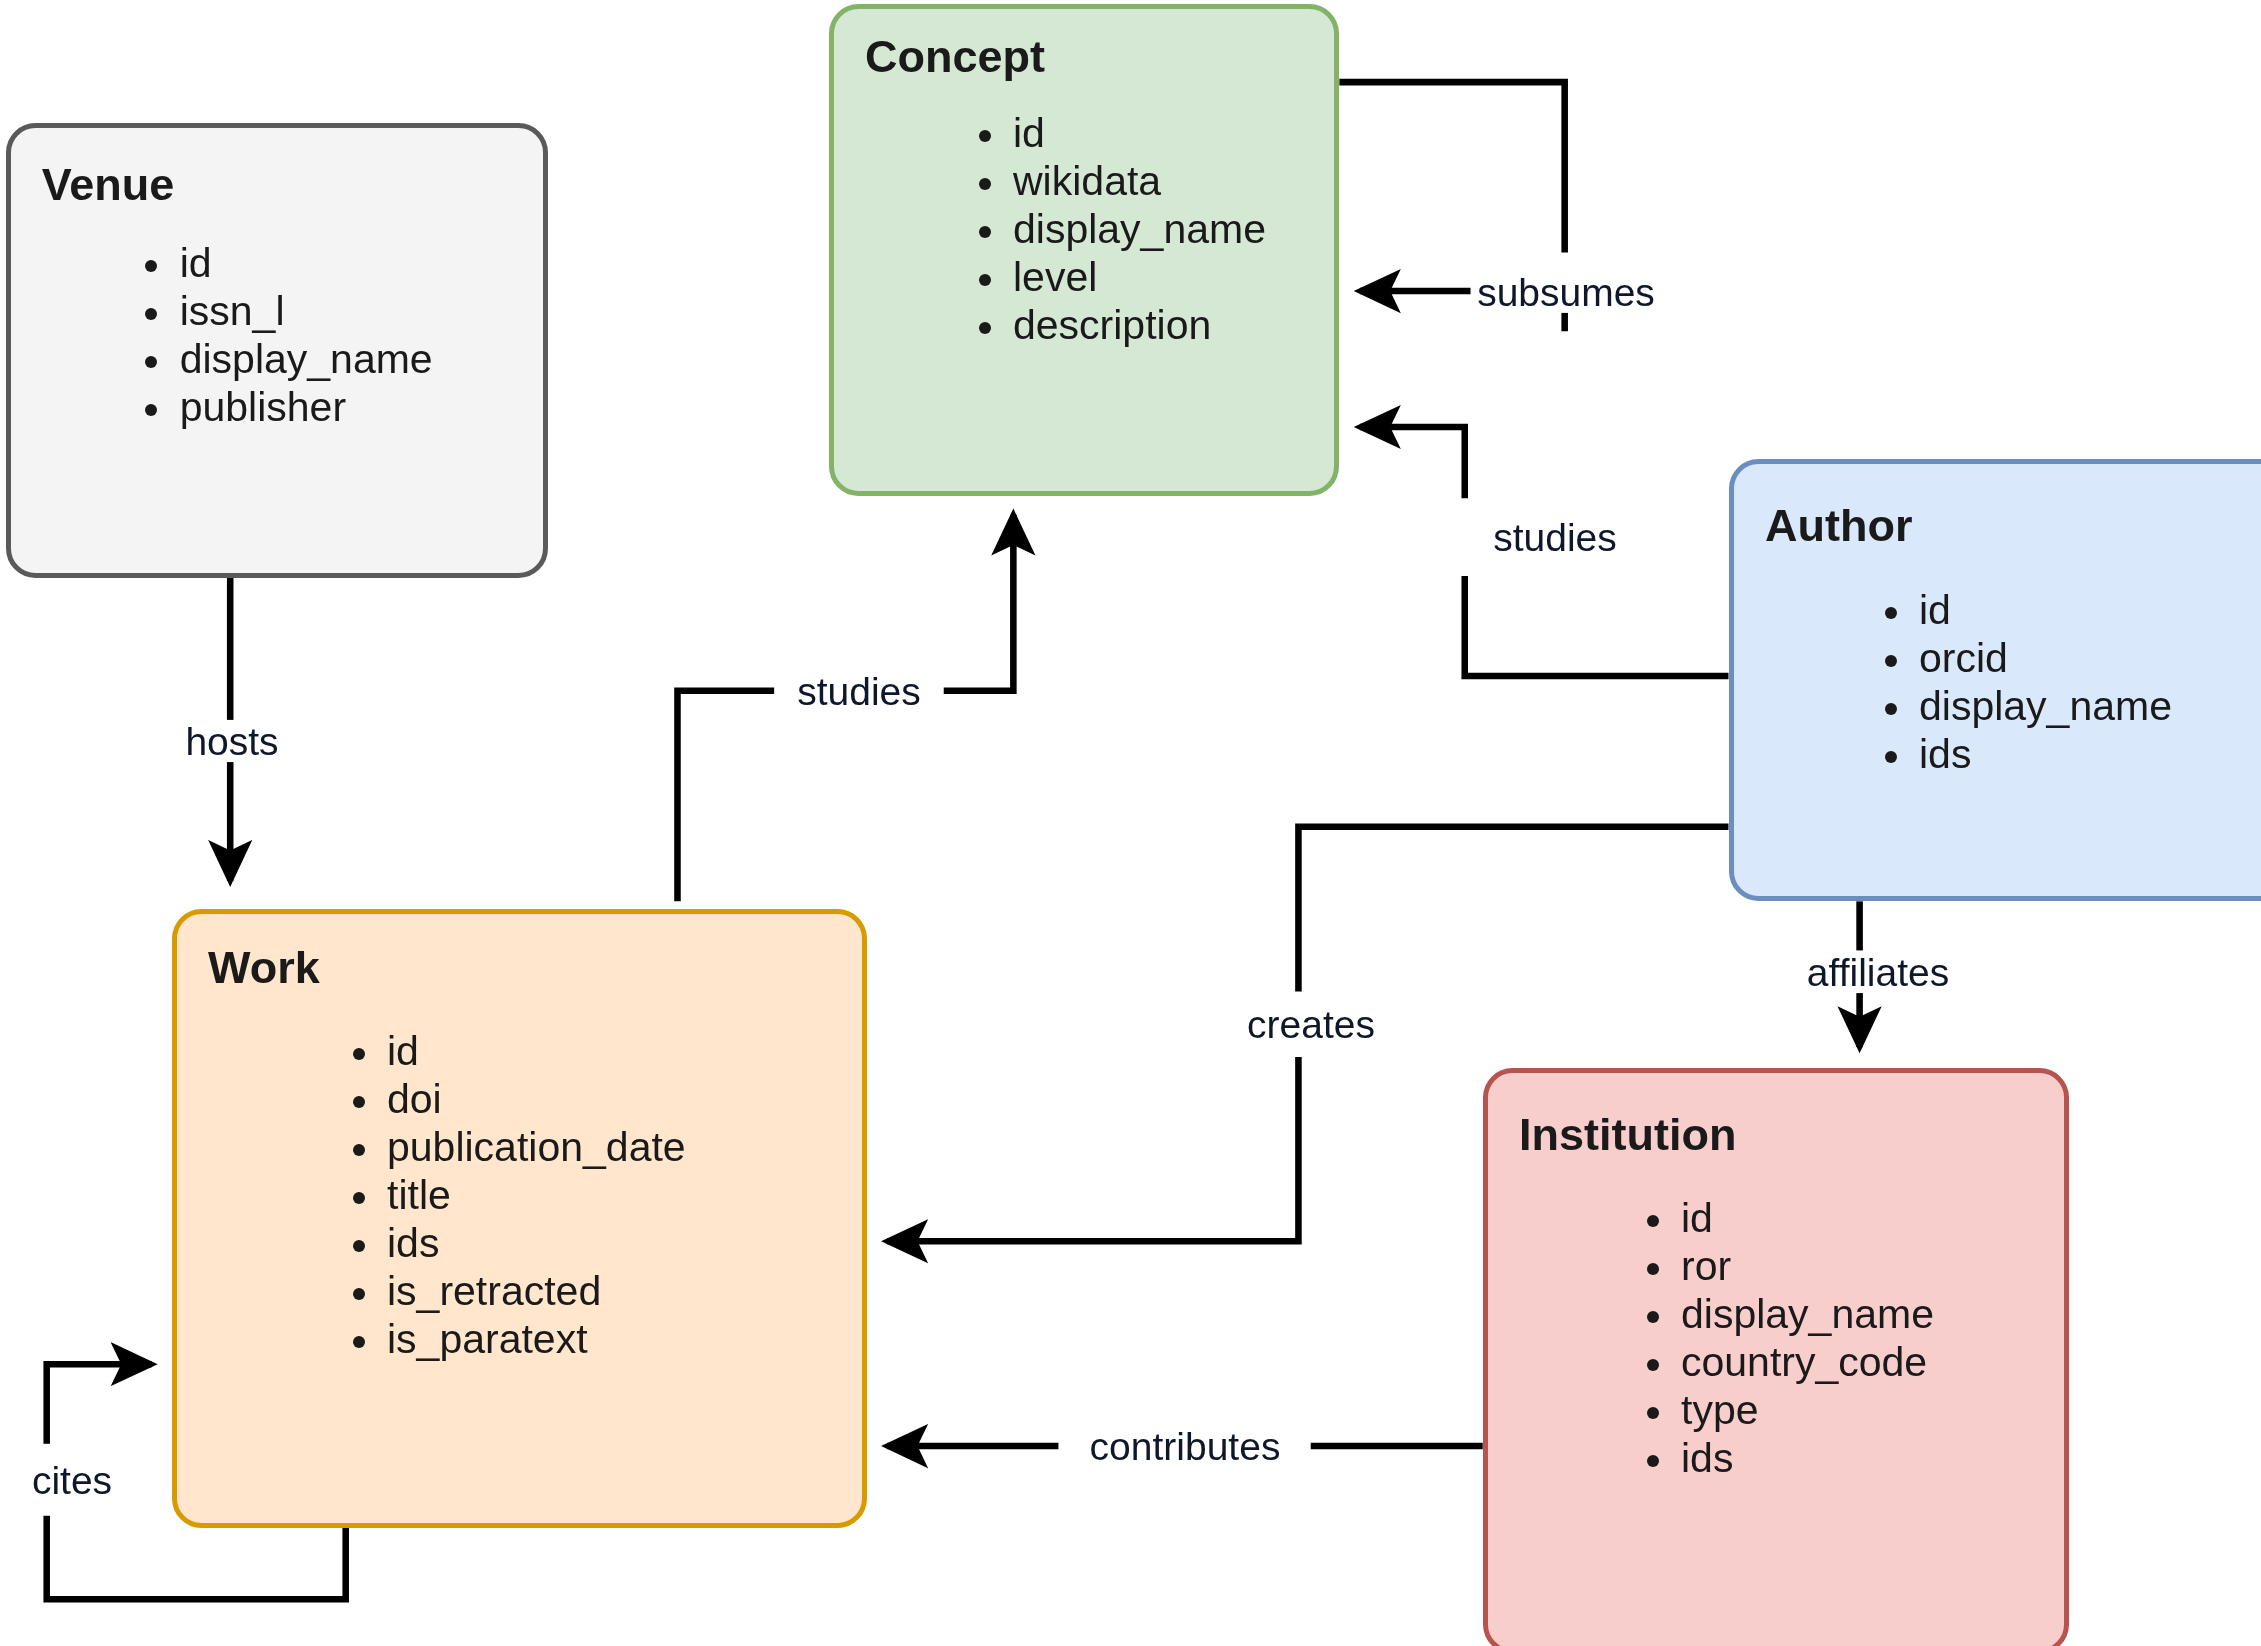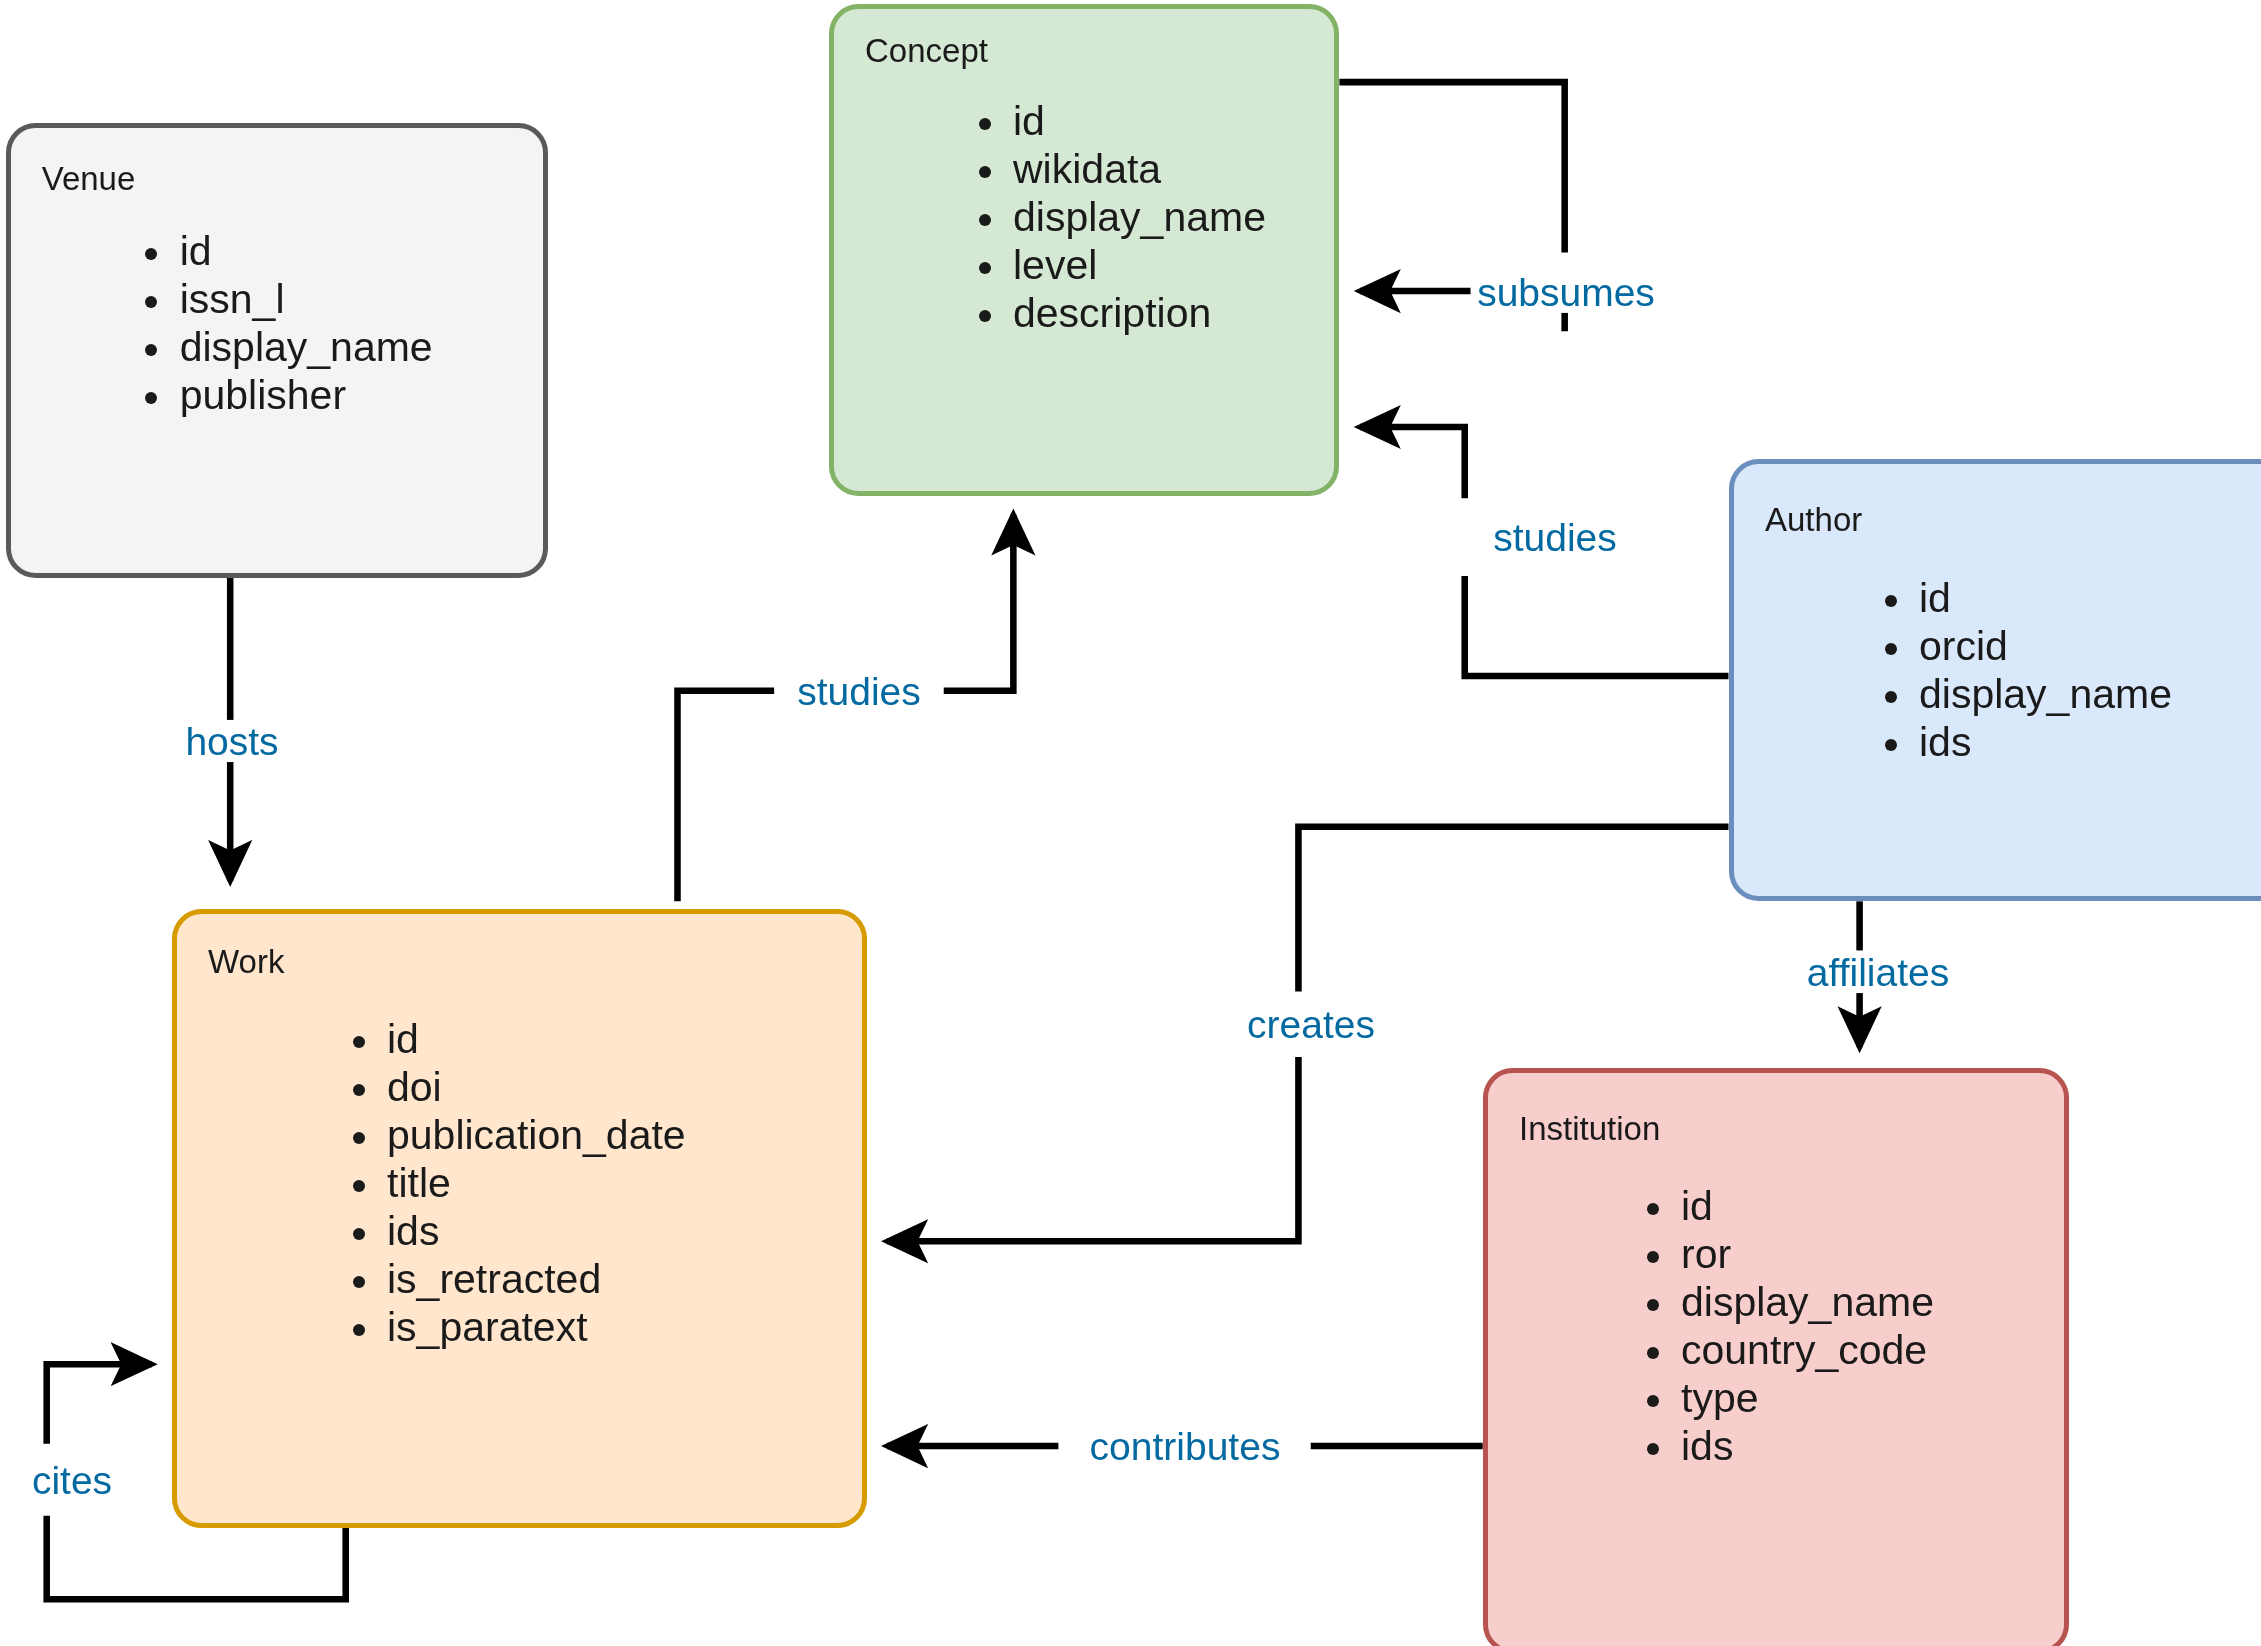--- a/index.html
+++ b/index.html
@@ -27,22 +27,22 @@
     pointer-events: none;
   }
   .entity-box {
     position: absolute;
     box-sizing: border-box;
     border-radius: 29.5px;
     border-style: solid;
     border-width: 5.7px;
   }
   .entity-title {
-    font-weight: normal;
-    font-size: 33px;
+    font-weight: bold;
+    font-size: 45px;
     color: #1a1a1a;
     line-height: 1;
     white-space: nowrap;
   }
   .entity-fields {
     list-style: none;
     margin: 0;
     padding: 0;
   }
   .entity-fields li {
@@ -59,21 +59,21 @@
     left: 11.5px;
     top: 0.49em;
     width: 12.3px;
     height: 12.3px;
     border-radius: 50%;
     background: #1a1a1a;
   }
   .edge-label {
     position: absolute;
     font-size: 39px;
-    color: #0369a1;
+    color: #0f172a;
     background: #ffffff;
     line-height: 1;
     white-space: nowrap;
     transform: translate(-50%, -50%);
     padding: 1.6px 6.6px;
   }
 
   
   #box-venue       { left: 5.7px;    top: 123px;  width: 542px;  height: 455px; }
   #box-concept     { left: 829px; top: 4.1px;    width: 510px;  height: 492px; }

